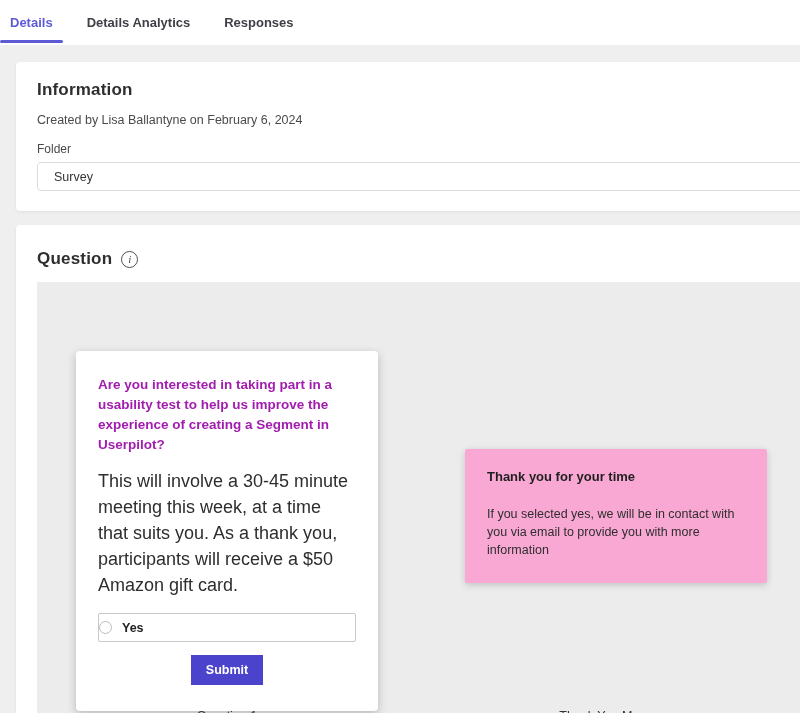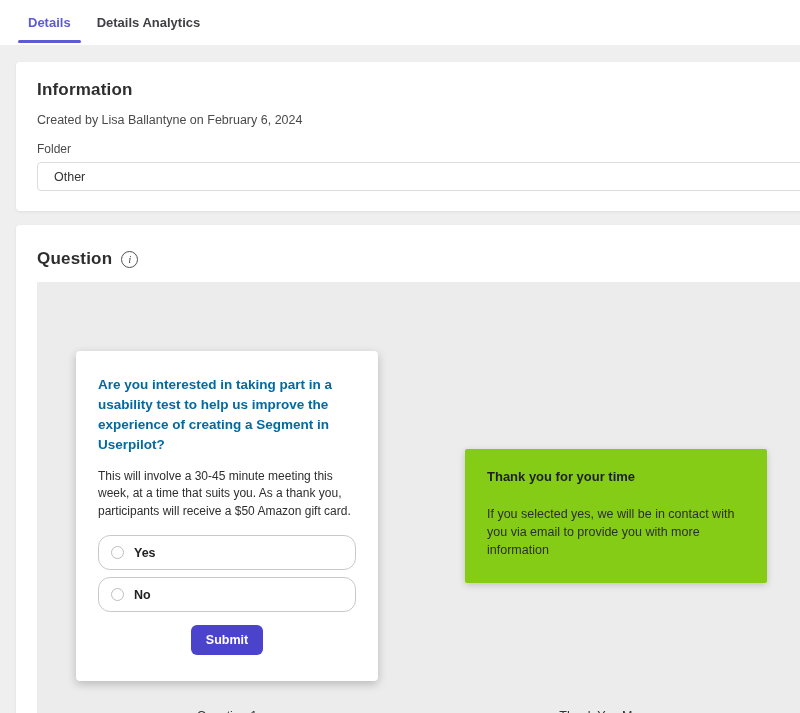--- a/index.html
+++ b/index.html
@@ -1,21 +1,21 @@
 <!DOCTYPE html>
 <html style="--accent: #5e5ad6; --submit: #4c43cd; --preview-bg: #ececec; --page-bg: #f0eff0;"><head>
 <meta charset="utf-8">
 <style>
   * { margin:0; padding:0; box-sizing:border-box; }
   html,body { width:800px; height:713px; overflow:hidden; background:#f0eff0;
     font-family:"Liberation Sans", sans-serif; color:#3b3b3b; }
 
   
   .tabbar { background:#ffffff; height:45px; display:flex; align-items:stretch;
-    padding-left:18px; gap:6px; }
+    gap:14px; }
   .tab { position:relative; display:flex; align-items:center; padding:0 10px;
     font-size:13px; font-weight:700; color:#3f3f46; cursor:pointer; }
   .tab.active { color:var(--accent,#5e5ad6); }
   .tab.active::after { content:""; position:absolute; left:0; right:0; bottom:2px;
     height:3px; border-radius:3px; background:var(--accent,#5e5ad6); }
 
   
   .card { background:#ffffff; border-radius:4px; margin-left:16px;
     width:calc(100% - 16px + 24px); box-shadow:0 1px 3px rgba(0,0,0,0.07); }
   .info-card { margin-top:17px; padding:18px 21px 20px; }
@@ -33,82 +33,79 @@
     font-size:11px; font-weight:400; color:#4f4f4f; font-family:"Liberation Serif", serif;
     font-style:italic; }
 
   
   .preview { position:relative; margin-top:13px; margin-left:0;
     width:calc(100% + 3px); height:447px; background:#ececec; }
 
   .question-card { position:absolute; left:39px; top:69px; width:302px;
     background:#fff; border-radius:4px; padding:24px 22px 26px;
     box-shadow:0 3px 10px rgba(0,0,0,0.22); }
-  .q-title { font-size:13.5px; font-weight:700; color:#0369a1; line-height:1.48; }
-  .q-desc { margin-top:13px; font-size:12px; color:#2e2e2e; line-height:1.45; }
+  .q-title { font-size:13.5px; font-weight:700; color:#a21caf; line-height:1.48; }
+  .q-desc { margin-top:13px; font-size:18px; color:#2e2e2e; line-height:1.45; }
   .options { margin-top:15px; }
-  .option-row { height:35px; border:1px solid #c9c9c9; border-radius:12px;
-    display:flex; align-items:center; padding-left:12px; margin-bottom:7px;
+  .option-row { height:29px; border:1px solid #c9c9c9; border-radius:2px;
+    display:flex; align-items:center; padding-left:0; margin-bottom:7px;
     background:#fff; cursor:pointer; }
   .radio { width:13px; height:13px; border:1px solid #bdbdbd; border-radius:50%;
     margin-right:10px; background:#fff; flex:0 0 auto; }
   .option-label { font-size:12.5px; font-weight:700; color:#222; }
   .submit-row { margin-top:13px; text-align:center; }
   .submit-btn { display:inline-block; background:var(--submit,#4c43cd); color:#fff;
     font-size:12.5px; font-weight:700; padding:8px 15px; border:none;
-    border-radius:6px; cursor:pointer; font-family:inherit; }
+    border-radius:0; cursor:pointer; font-family:inherit; }
 
   .thankyou-card { position:absolute; left:428px; top:167px; width:302px;
-    background:#84cc16; border-radius:2px; padding:20px 22px 24px;
+    background:#f9a8d4; border-radius:2px; padding:20px 22px 24px;
     box-shadow:0 2px 7px rgba(0,0,0,0.18); }
   .t-title { font-size:13px; font-weight:700; color:#1f1f1f; }
   .t-body { margin-top:21px; font-size:12.5px; color:#2e2e2e; line-height:1.45; }
 
   .preview-label { position:absolute; top:427px; width:302px; text-align:center;
     font-size:12.5px; color:#333; }
   .label-question { left:39px; }
   .label-thankyou { left:428px; }
 </style>
 </head>
 <body style="background: rgb(240, 239, 240);">
 
 <div class="tabbar">
   <div class="tab active">Details</div>
   <div class="tab">Details Analytics</div>
+  <div class="tab">Responses</div>
 </div>
 
 <div class="card info-card">
   <div class="card-title">Information</div>
   <div class="created-by">Created by Lisa Ballantyne on February 6, 2024</div>
   <div class="field-label">Folder</div>
   <div class="select-box">
-    <span>Other</span>
+    <span>Survey</span>
   </div>
 </div>
 
 <div class="card content-card">
   <div class="content-title-row">
     <span class="card-title">Question</span>
     <span class="info-icon">i</span>
   </div>
 
   <div class="preview" style="background: rgb(236, 236, 236);">
 
     <div class="question-card">
       <div class="q-title">Are you interested in taking part in a usability test to help us improve the experience of creating a Segment in Userpilot?</div>
       <div class="q-desc">This will involve a 30-45 minute meeting this week, at a time that suits you. As a thank you, participants will receive a $50 Amazon gift card.</div>
       <div class="options">
         <div class="option-row">
           <span class="radio"></span>
           <span class="option-label">Yes</span>
         </div>
-        <div class="option-row">
-          <span class="radio"></span>
-          <span class="option-label">No</span>
-        </div>
       </div>
       <div class="submit-row">
         <button class="submit-btn">Submit</button>
       </div>
     </div>
 
     <div class="thankyou-card">
       <div class="t-title">Thank you for your time</div>
       <div class="t-body">If you selected yes, we will be in contact with you via email to provide you with more information</div>
     </div>

